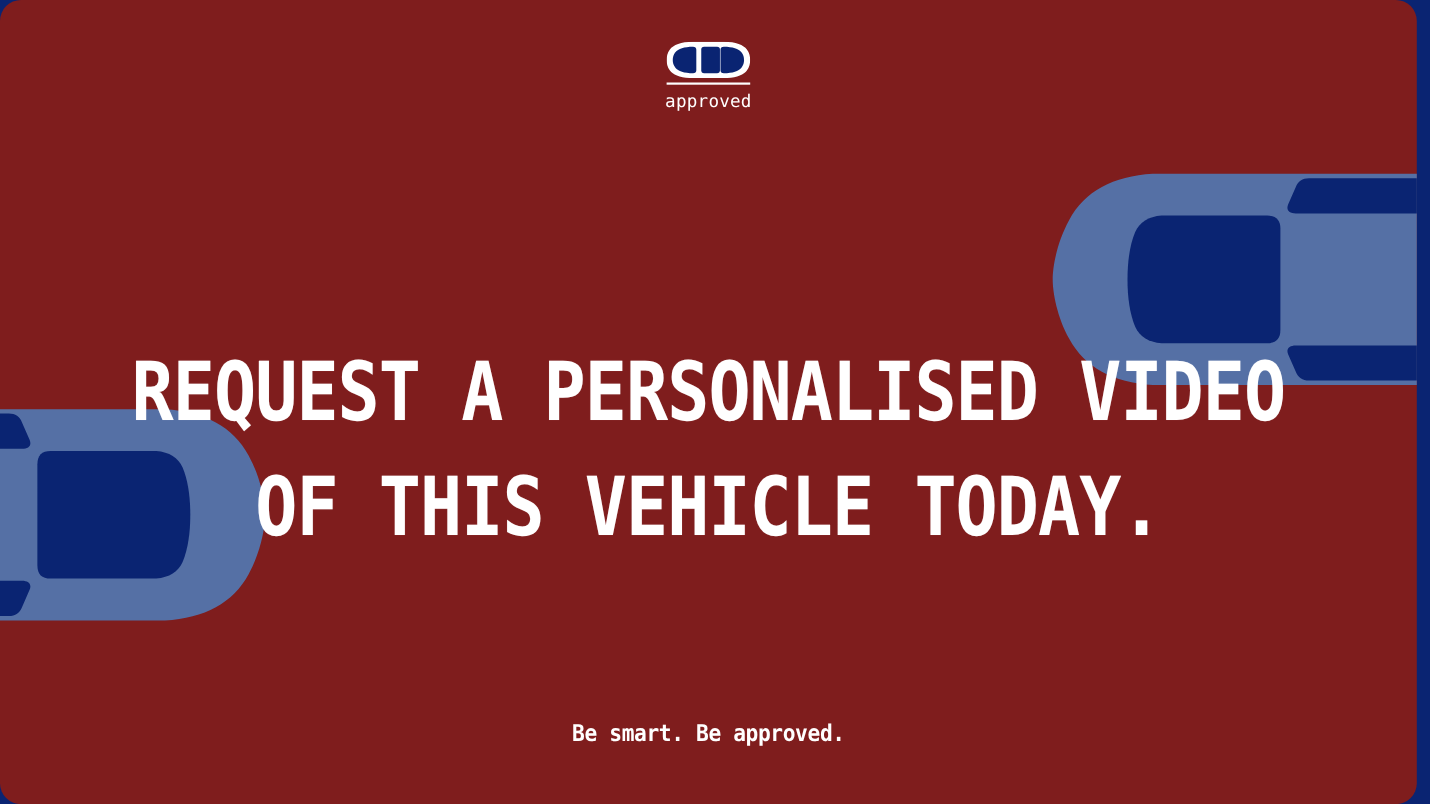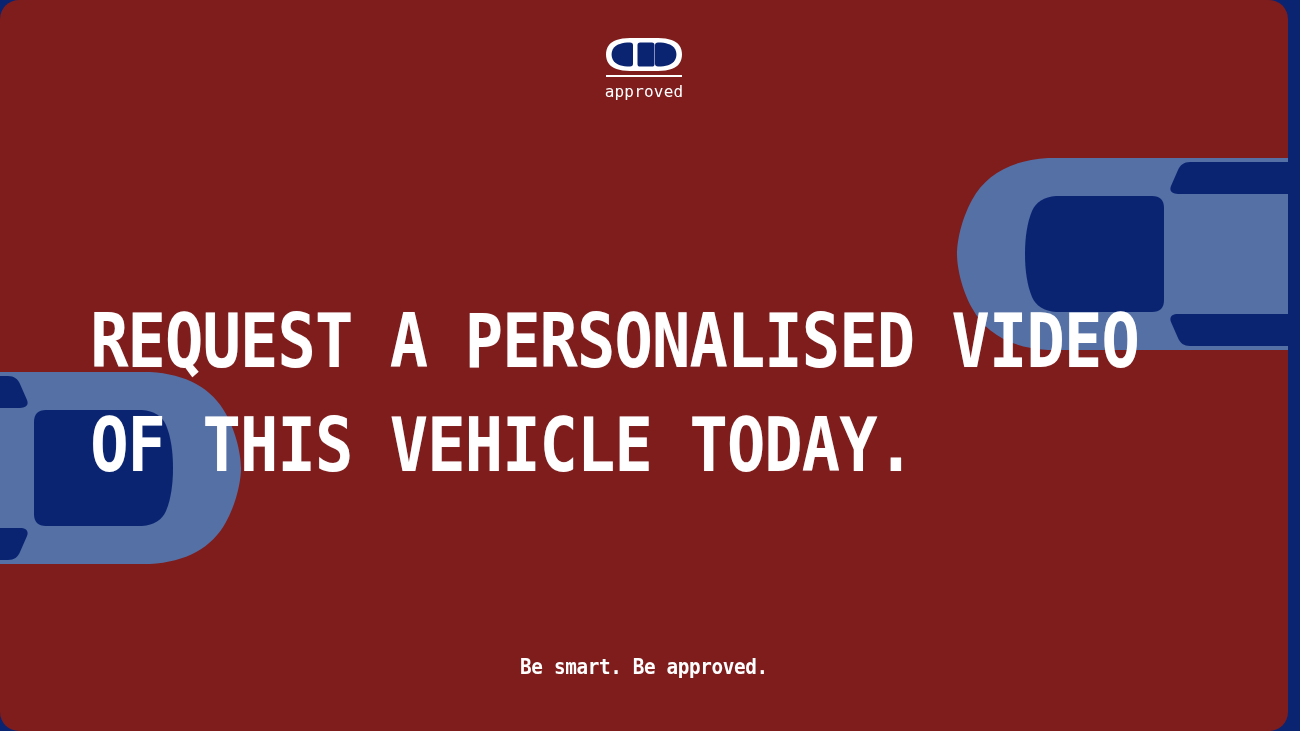--- a/index.html
+++ b/index.html
@@ -67,21 +67,22 @@
     letter-spacing: 0.2px;
     font-family: "DejaVu Sans Mono", monospace;
     font-weight: 400;
   }
 
   
   .headline {
     position: absolute;
     left: 0;
     right: 0;
-    top: 268px;
+    top: 284px;
+    text-align: center;
     color: #ffffff;
   }
   .headline-line {
     display: block;
     font-family: "DejaVu Sans Mono", monospace;
     font-weight: 700;
     font-size: 74px;
     line-height: 104px;
     letter-spacing: -1px;
     transform: scaleX(0.86);

